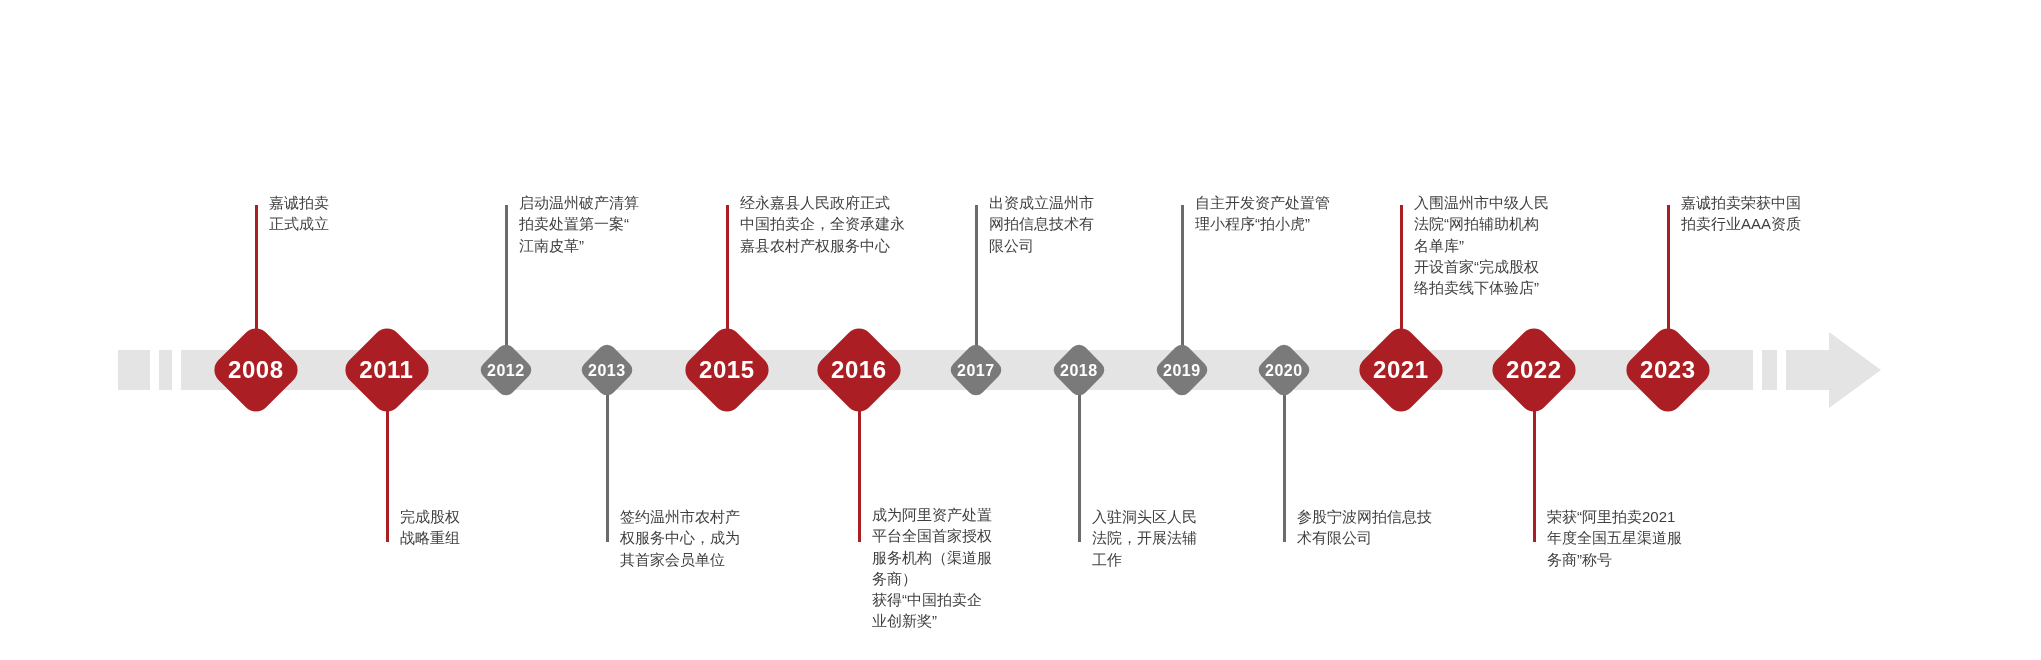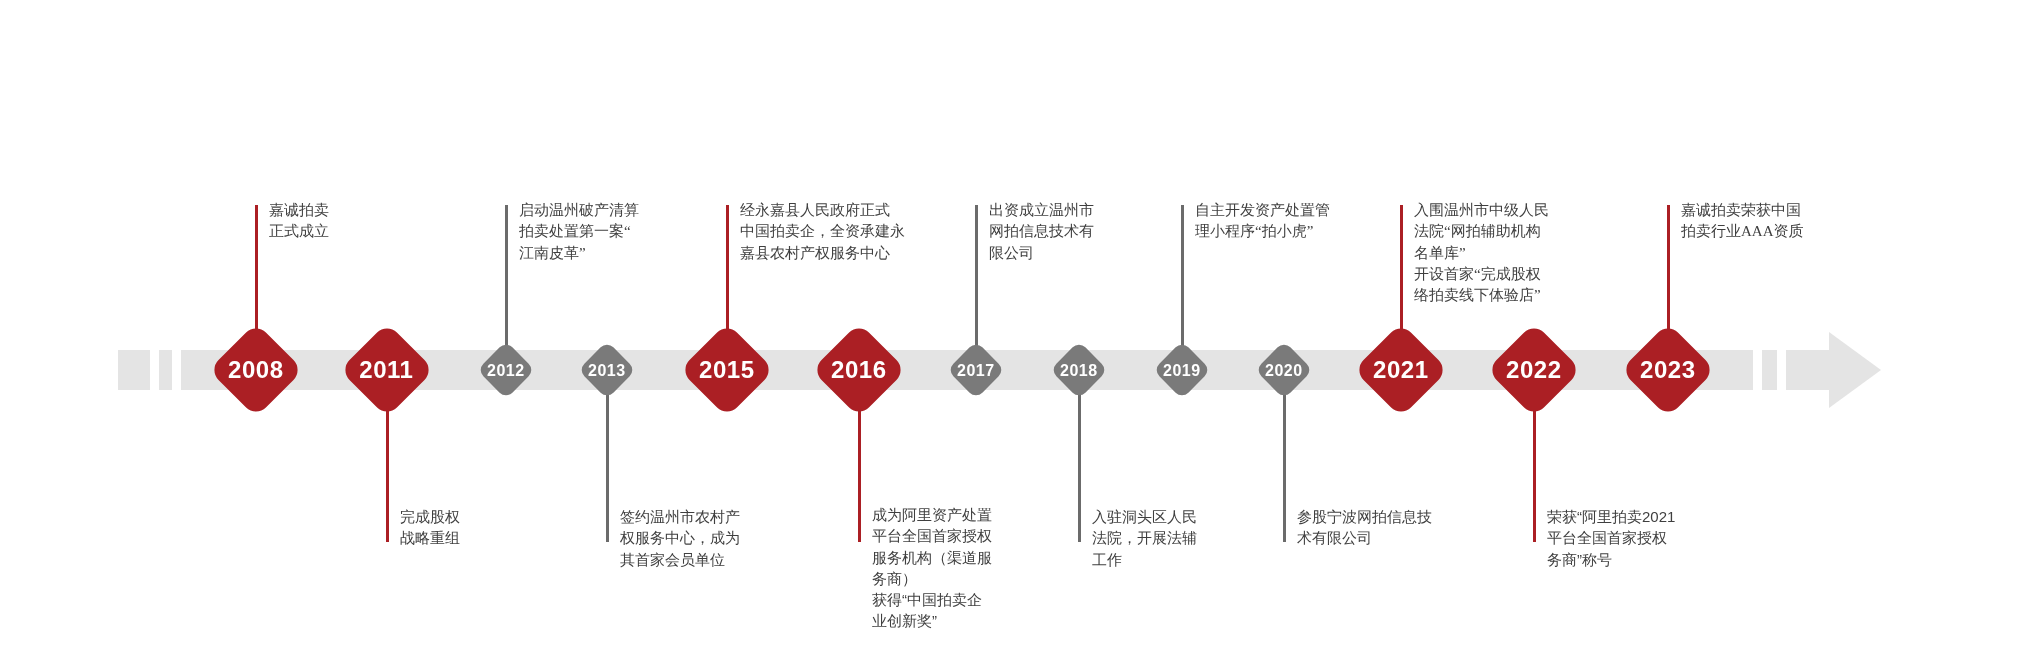--- a/index.html
+++ b/index.html
@@ -67,21 +67,21 @@
   .item.gray .year { font-size: 16px; }
 
   .label {
     position: absolute;
     left: 13px;
     white-space: pre;
     font-size: 15px;
     line-height: 1.42;
     color: var(--text, #3f3f3f);
   }
-  .item.top .label    { top: 200px; font-family: Liberation Serif, serif; }
+  .item.top .label    { top: 192px; }
   .item.bottom .label { top: 506px; }
 </style>
 </head>
 <body>
 
 <div class="canvas">
 
   <div class="band"></div>
   <div class="arrowhead"></div>
   <div class="band-gap" style="left:150px"></div>
@@ -199,21 +199,21 @@
 开设首家“完成股权
 络拍卖线下体验店”</div>
   </div>
 
   <div class="item red bottom" style="left:1534px">
     <div class="connector"></div>
     <div class="diamond">
       <span class="year">2022</span>
     </div>
     <div class="label">荣获“阿里拍卖2021
-平台全国首家授权
+年度全国五星渠道服
 务商”称号</div>
   </div>
 
   <div class="item red top" style="left:1668px">
     <div class="connector"></div>
     <div class="diamond">
       <span class="year">2023</span>
     </div>
     <div class="label">嘉诚拍卖荣获中国
 拍卖行业AAA资质</div>

